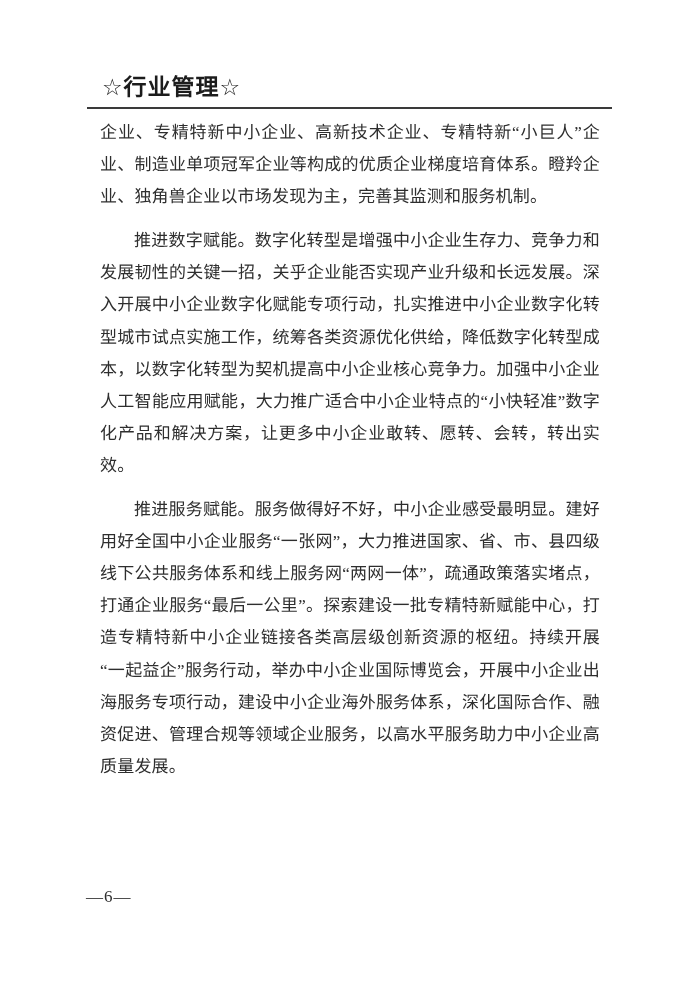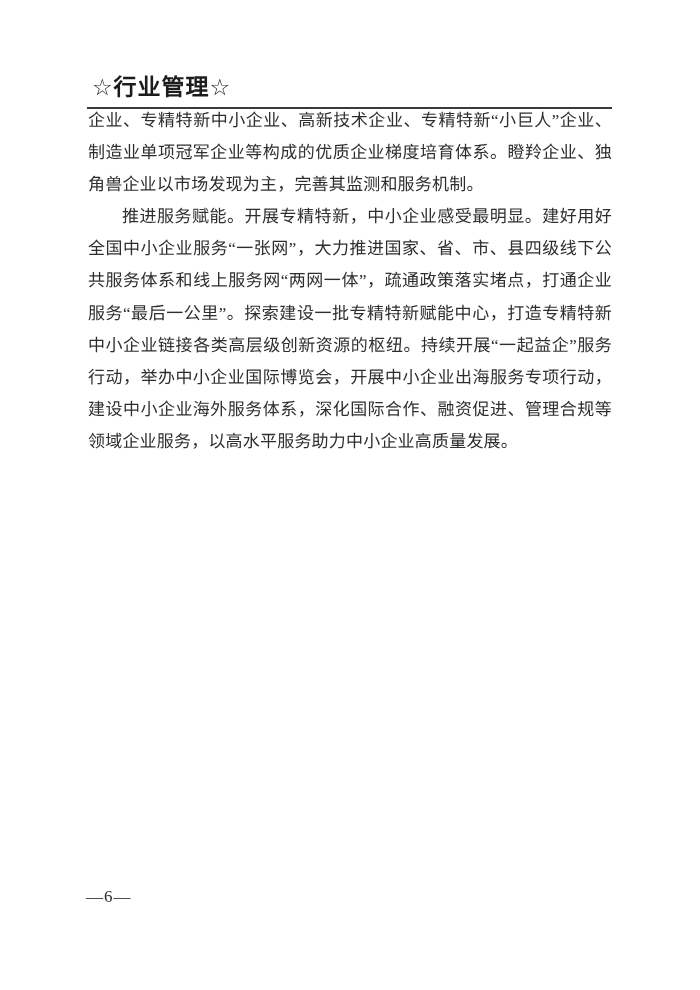--- a/index.html
+++ b/index.html
@@ -10,21 +10,21 @@
   .page {
     position: relative;
     width: 700px;
     height: 990px;
     background: #ffffff;
     overflow: hidden;
     font-family: "Liberation Serif", "DejaVu Serif", serif;
   }
   .section-title {
     position: absolute;
-    left: 92px;
+    left: 102px;
     top: 72px;
     margin: 0;
     font-size: 23px;
     line-height: 30px;
     font-weight: 700;
     color: #1c1c1c;
     letter-spacing: 1px;
     font-family: "Liberation Sans", "DejaVu Sans", sans-serif;
     white-space: nowrap;
   }
@@ -41,21 +41,21 @@
     left: 88px;
     top: 105px;
     width: 524px;
     font-size: 17px;
     line-height: 32.1px;
     text-align: justify;
     color: #2e2e2e;
     letter-spacing: 0.2px;
   }
   .doc-body p {
-    margin: 0;
+    margin: 12px;
     padding: 0;
     text-indent: 2em;
   }
   .doc-body p.continuation {
     text-indent: 0;
   }
   .page-number {
     position: absolute;
     left: 86px;
     top: 886px;
@@ -69,18 +69,19 @@
 <body>
 
 <div class="page">
 
   <h1 class="section-title">☆行业管理☆</h1>
 
   <div class="header-rule"></div>
 
   <div class="doc-body">
     <p class="continuation">企业、专精特新中小企业、高新技术企业、专精特新“小巨人”企业、制造业单项冠军企业等构成的优质企业梯度培育体系。瞪羚企业、独角兽企业以市场发现为主，完善其监测和服务机制。</p>
-    <p>推进服务赋能。开展专精特新，中小企业感受最明显。建好用好全国中小企业服务“一张网”，大力推进国家、省、市、县四级线下公共服务体系和线上服务网“两网一体”，疏通政策落实堵点，打通企业服务“最后一公里”。探索建设一批专精特新赋能中心，打造专精特新中小企业链接各类高层级创新资源的枢纽。持续开展“一起益企”服务行动，举办中小企业国际博览会，开展中小企业出海服务专项行动，建设中小企业海外服务体系，深化国际合作、融资促进、管理合规等领域企业服务，以高水平服务助力中小企业高质量发展。</p>
+    <p>推进数字赋能。数字化转型是增强中小企业生存力、竞争力和发展韧性的关键一招，关乎企业能否实现产业升级和长远发展。深入开展中小企业数字化赋能专项行动，扎实推进中小企业数字化转型城市试点实施工作，统筹各类资源优化供给，降低数字化转型成本，以数字化转型为契机提高中小企业核心竞争力。加强中小企业人工智能应用赋能，大力推广适合中小企业特点的“小快轻准”数字化产品和解决方案，让更多中小企业敢转、愿转、会转，转出实效。</p>
+    <p>推进服务赋能。服务做得好不好，中小企业感受最明显。建好用好全国中小企业服务“一张网”，大力推进国家、省、市、县四级线下公共服务体系和线上服务网“两网一体”，疏通政策落实堵点，打通企业服务“最后一公里”。探索建设一批专精特新赋能中心，打造专精特新中小企业链接各类高层级创新资源的枢纽。持续开展“一起益企”服务行动，举办中小企业国际博览会，开展中小企业出海服务专项行动，建设中小企业海外服务体系，深化国际合作、融资促进、管理合规等领域企业服务，以高水平服务助力中小企业高质量发展。</p>
   </div>
 
   <div class="page-number">—6—</div>
 
 </div>
 
 </body></html>

